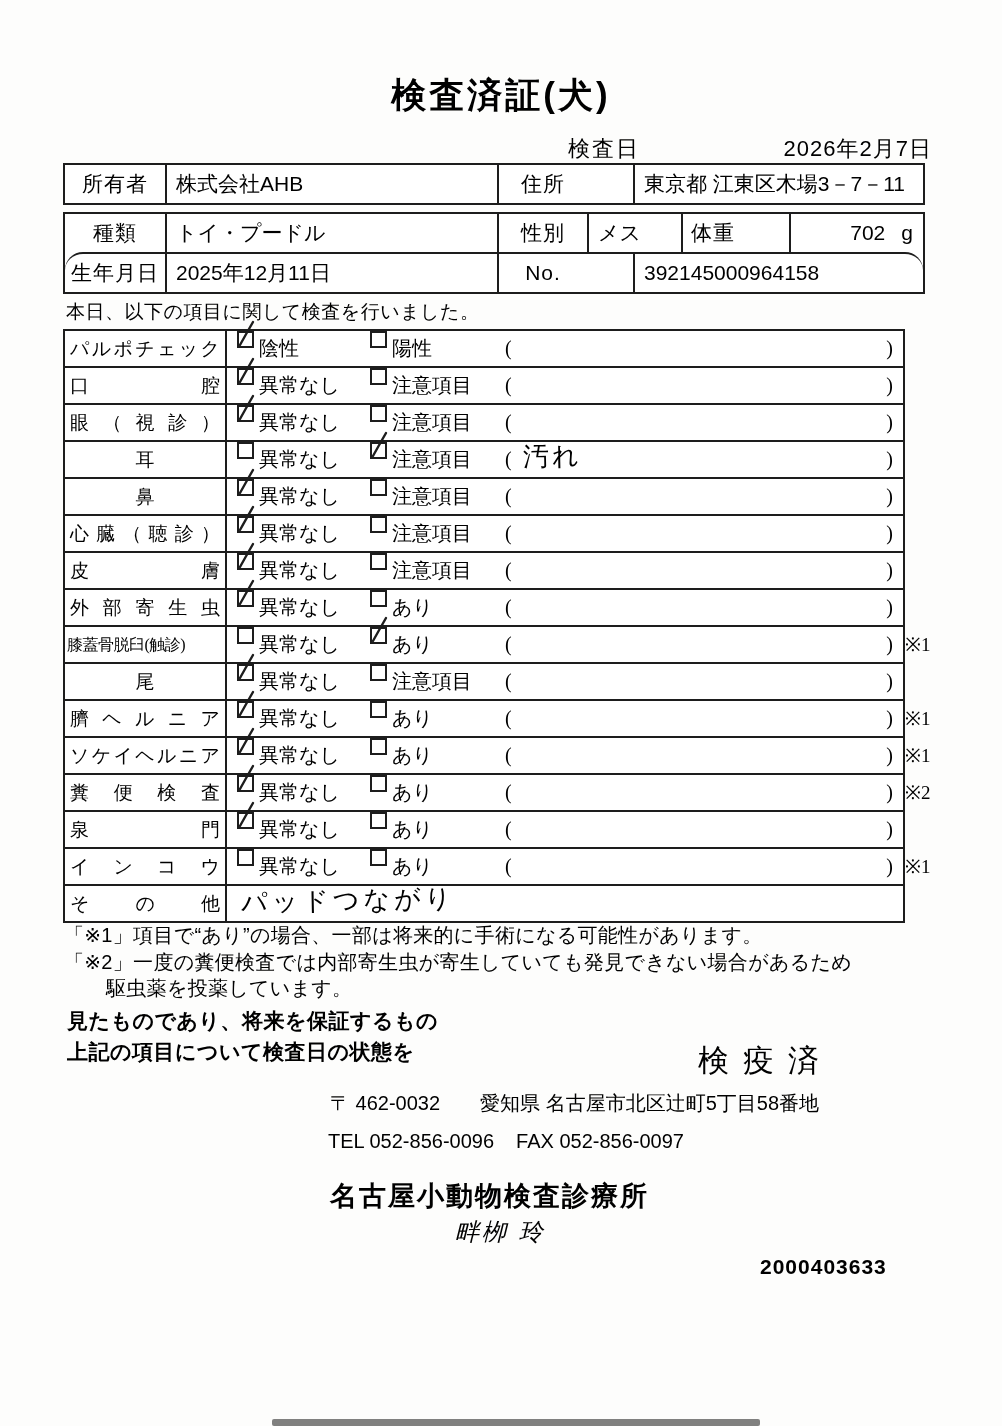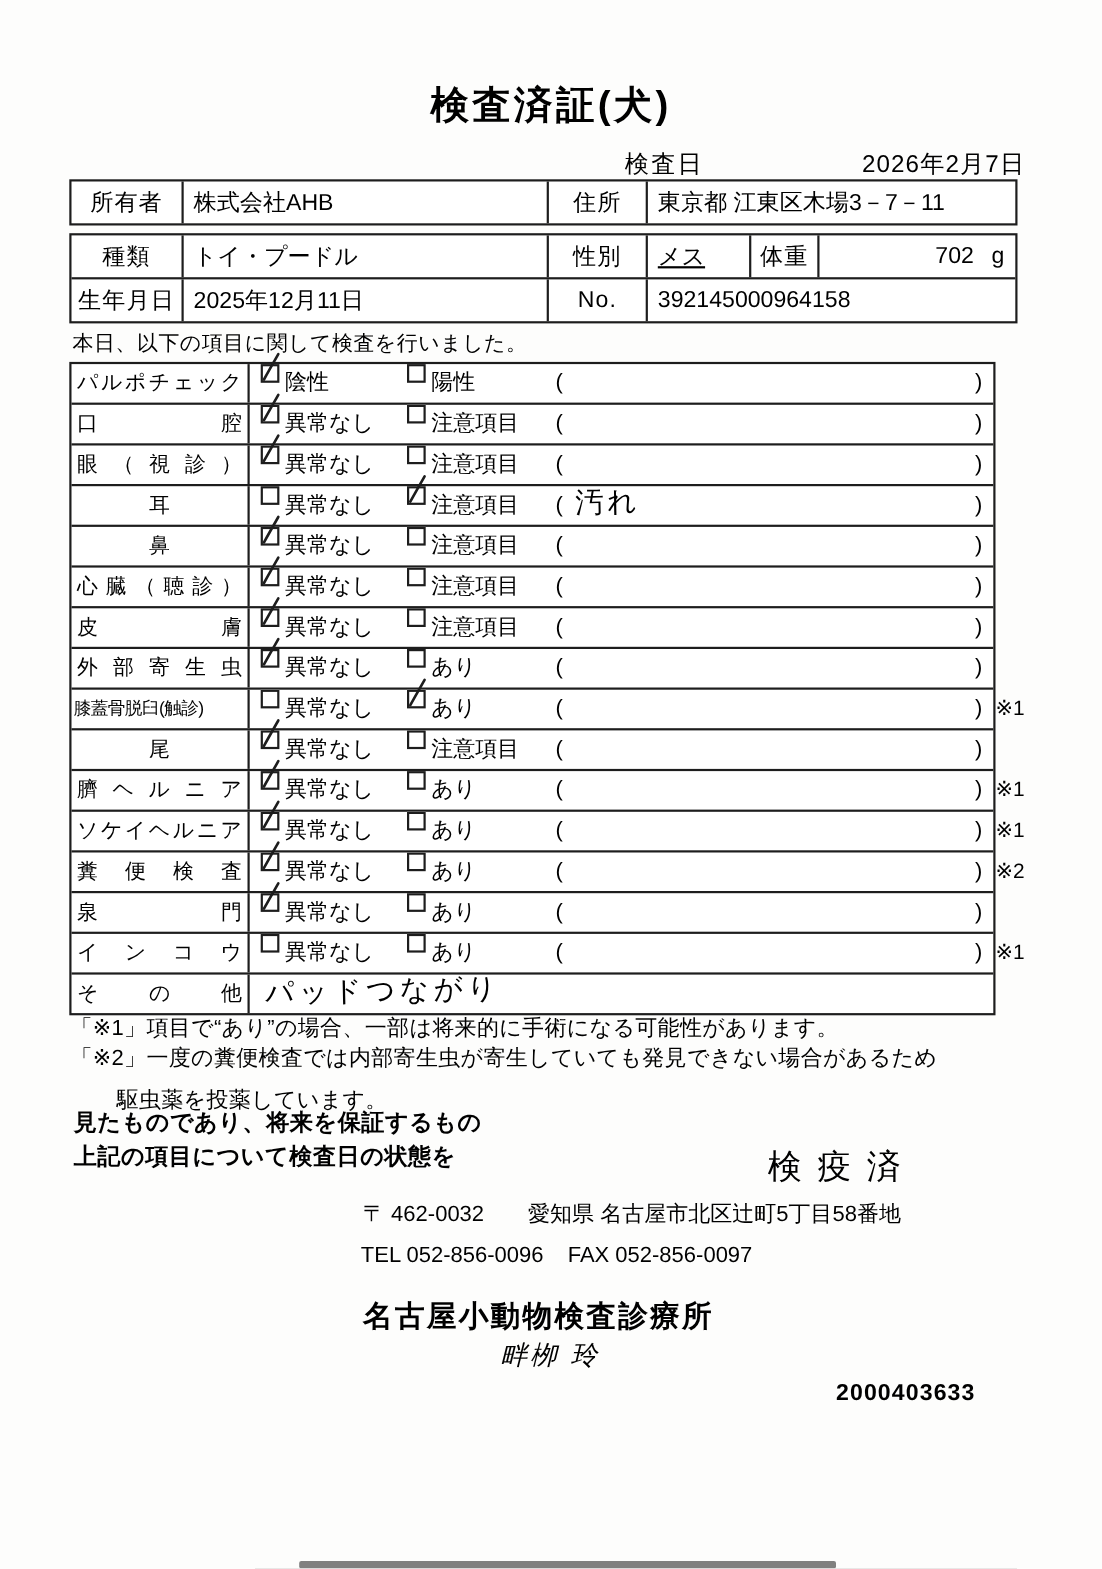--- a/index.html
+++ b/index.html
@@ -11,60 +11,60 @@
   
   .doc-title{position:absolute;top:72px;left:0;width:100%;text-align:center;
     font-size:35px;font-weight:600;letter-spacing:3px;}
   .exam-date-label{position:absolute;top:134px;left:568px;font-size:22px;letter-spacing:2px;}
   .exam-date-value{position:absolute;top:134px;right:70px;font-size:22px;letter-spacing:1px;}
   
   .ht{position:absolute;left:63px;width:862px;border:2px solid #1d1d1d;box-sizing:border-box;
       display:flex;flex-direction:column;background:#fff;}
   .ht1{top:163px;}
   .ht2{top:212px;}
-  .hrow{display:flex;height:38px;}
+  .hrow{display:flex;height:38px;border-radius:18px;}
   .hrow + .hrow{border-top:2px solid #1d1d1d;}
   .hcell{box-sizing:border-box;display:flex;align-items:center;font-size:21px;overflow:hidden;white-space:nowrap;}
   .hcell.lbl{justify-content:center;letter-spacing:1px;}
   .hcell.val{padding-left:9px;}
   .bl{border-left:2px solid #1d1d1d;}
   .w-label{width:100px;flex:none;}
   .w-value{width:332px;flex:none;}
   .w-sub{width:90px;flex:none;}
-  .w-sex{width:94px;flex:none;text-decoration:underline;}
+  .w-sex{width:94px;flex:none;}
   .w-wlbl{width:62px;flex:none;}
-  .grow{flex:1;}
+  .grow{flex:1;margin-left:46px;}
   .weight-val{justify-content:flex-end;padding-right:10px;gap:16px;}
   
   .intro{position:absolute;top:299px;left:66px;font-size:19px;letter-spacing:.5px;}
   
   .ctable{position:absolute;top:329px;left:63px;width:842px;border:2px solid #1d1d1d;
     box-sizing:border-box;background:#fff;}
-  .trow{display:flex;height:35px;border-bottom:2px solid #1d1d1d;position:relative;}
+  .trow{display:flex;height:35px;border-bottom:2px solid #1d1d1d;position:relative;font-family:Liberation Serif, serif;}
   .trow:last-child{border-bottom:none;}
   .tlabel{width:162px;flex:none;box-sizing:border-box;border-right:2px solid #1d1d1d;
     font-size:19px;line-height:35px;padding:0 5px;overflow:hidden;white-space:nowrap;}
   .tlabel.spread{text-align:justify;text-align-last:justify;}
   .tlabel.center{text-align:center;}
   .tlabel.plain{font-size:16px;letter-spacing:-0.5px;padding:0 2px;}
   .tbody{flex:1;position:relative;font-size:20px;line-height:35px;}
   .cbgroup{position:absolute;top:0;height:35px;display:flex;align-items:flex-start;}
   .cb{width:13px;height:13px;border:2px solid #1d1d1d;display:inline-block;position:relative;
     margin-right:5px;flex:none;background:#fff;}
   .cb svg{position:absolute;left:-3px;top:-14px;overflow:visible;}
   .cbl{white-space:nowrap;}
   .paren-open{position:absolute;left:278px;top:0;}
   .paren-close{position:absolute;right:10px;top:0;}
   .refmark{position:absolute;right:-42px;top:0;width:40px;font-size:19px;line-height:35px;text-align:left;padding-left:6px;}
   .hand{position:absolute;top:-3px;font-size:26px;letter-spacing:3px;white-space:nowrap;
     transform:rotate(-1.2deg);font-weight:400;}
   .hand.big{letter-spacing:4px;}
   
   .notes{position:absolute;top:922px;left:64px;font-size:20px;line-height:26.5px;letter-spacing:.3px;}
-  .notes .indent{padding-left:42px;margin-top:12px;}
+  .notes .indent{padding-left:42px;}
   
   .disclaimer{position:absolute;top:1005px;left:67px;font-size:21px;line-height:31px;
     font-weight:600;letter-spacing:.5px;}
   .stamp{position:absolute;top:1040px;left:698px;font-size:31px;letter-spacing:14px;font-weight:500;}
   
   .addr-line{position:absolute;top:1090px;left:330px;font-size:20px;white-space:nowrap;}
   .addr-line .gap{display:inline-block;width:40px;}
   .tel-line{position:absolute;top:1130px;left:328px;font-size:20px;white-space:nowrap;}
   .tel-line .gap{display:inline-block;width:22px;}
   .clinic-name{position:absolute;top:1178px;left:330px;font-size:27px;letter-spacing:2px;font-weight:bold;}

